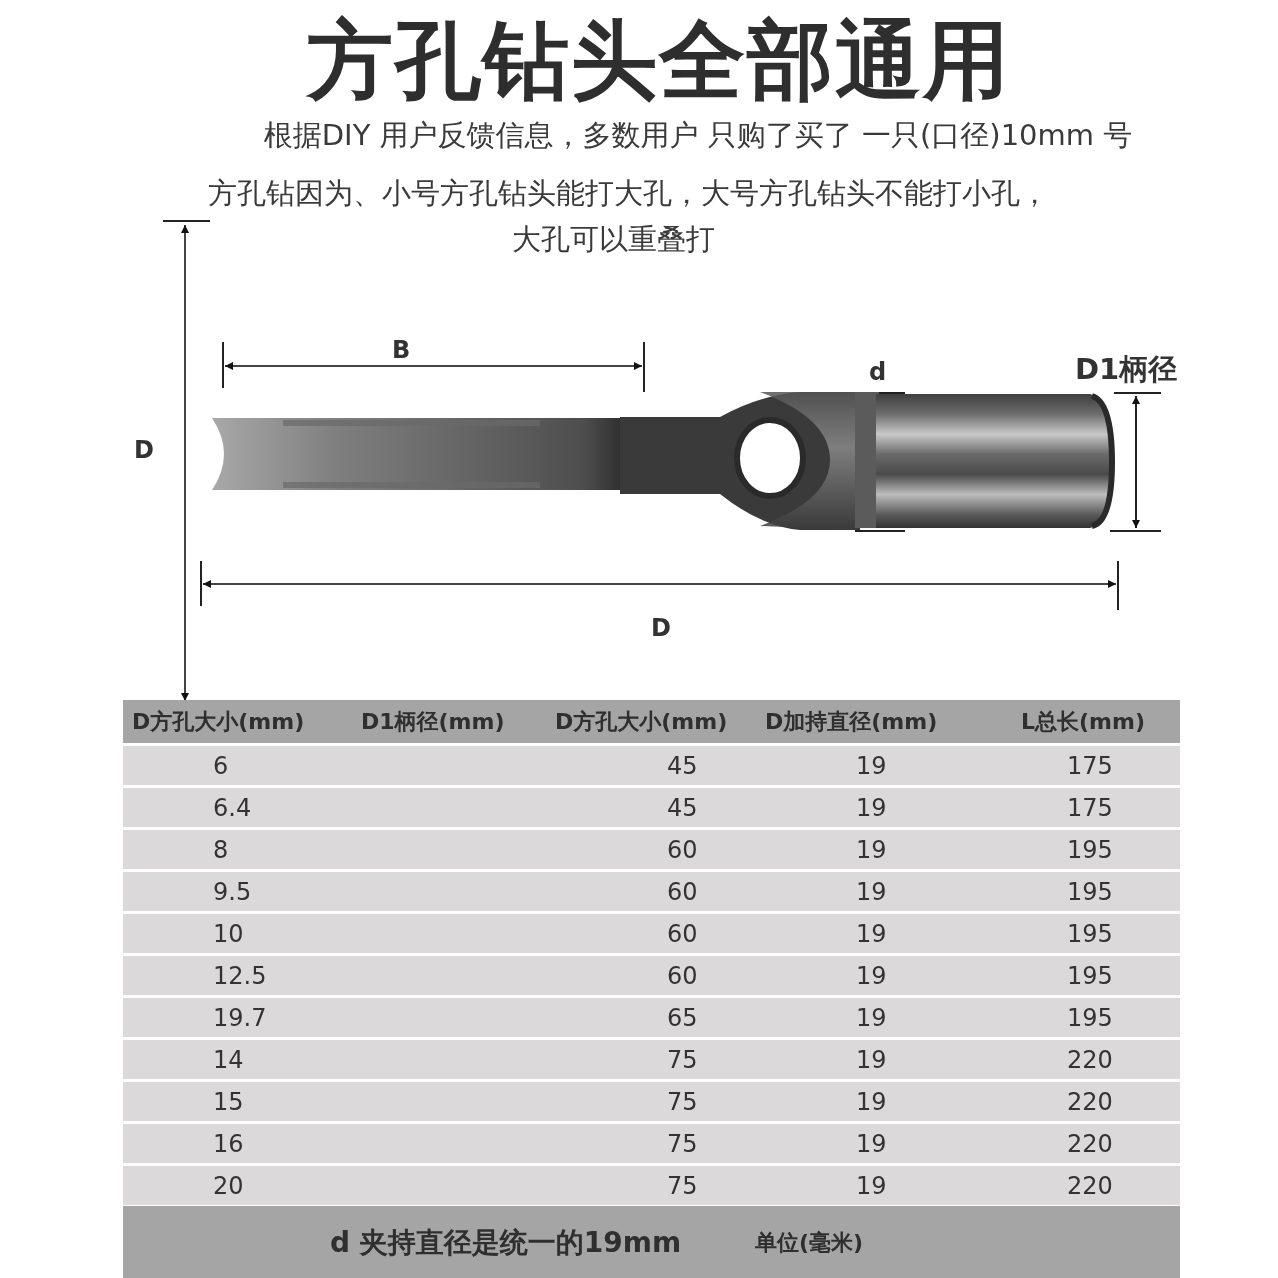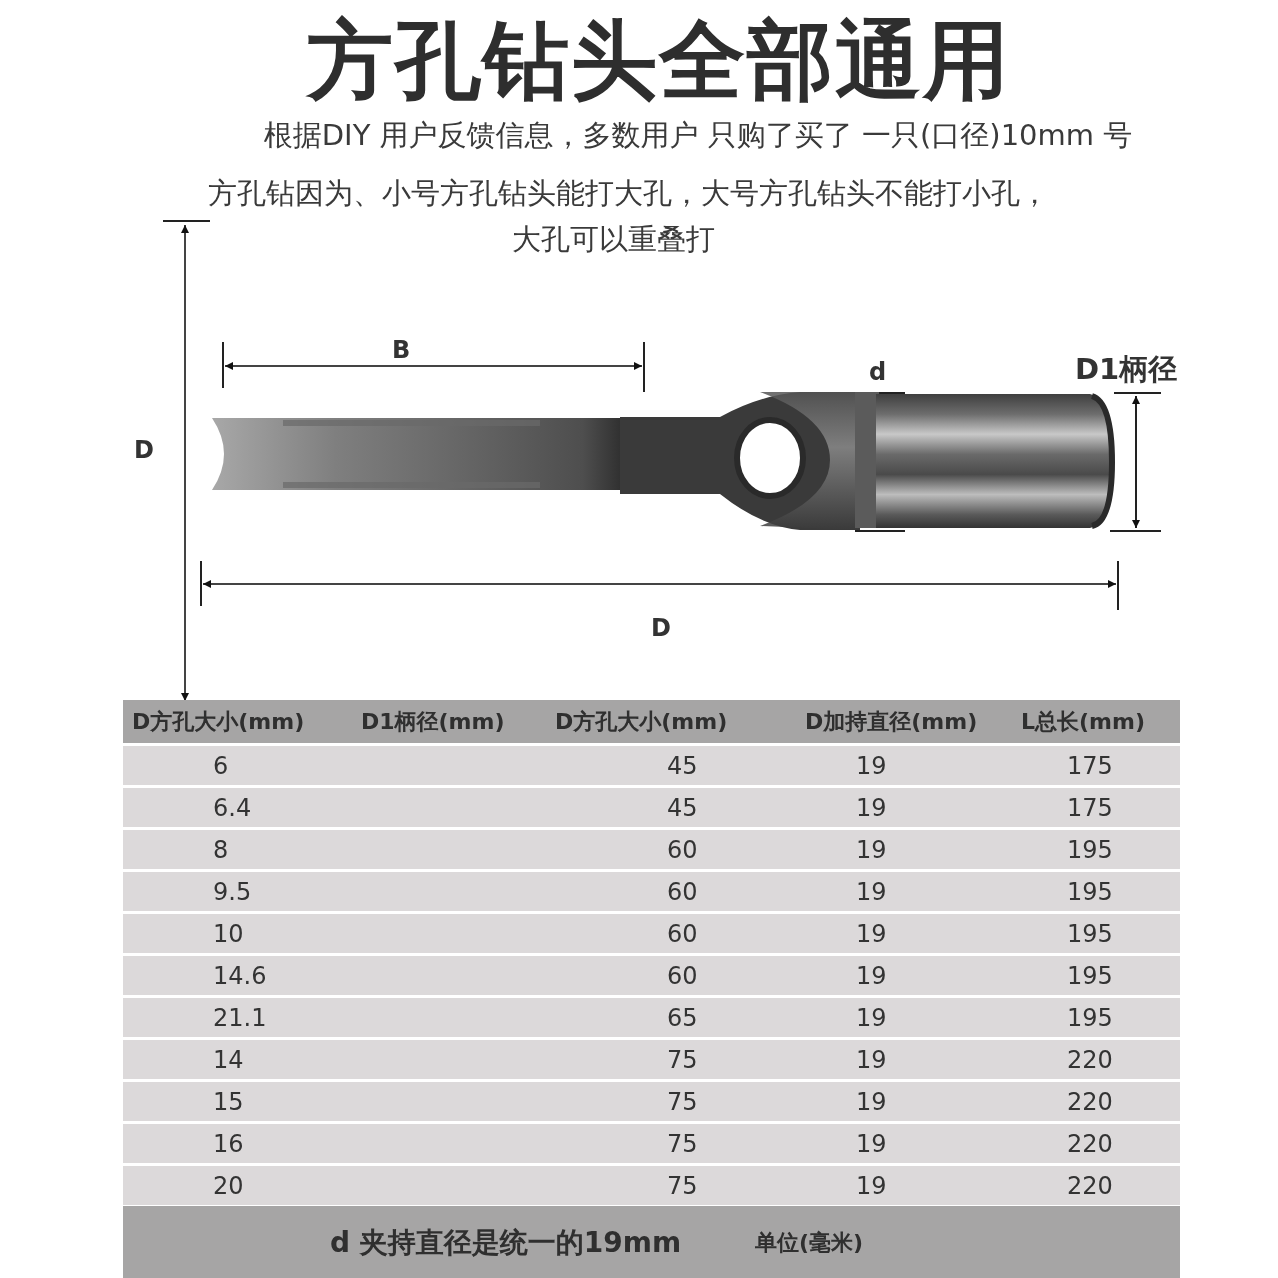--- a/index.html
+++ b/index.html
@@ -132,21 +132,21 @@
 <div class="dim-label" style="left:869px; top:358px;">d</div>
 <div class="dim-label" style="left:1075px; top:350px; font-size:29px;">D1柄径</div>
 <div class="dim-label" style="left:134px; top:436px;">D</div>
 <div class="dim-label" style="left:651px; top:614px;">D</div>
 
 <div class="table">
   <div class="thead" style="position:relative;">
     <span style="left:9px;">D方孔大小(mm)</span>
     <span style="left:238px;">D1柄径(mm)</span>
     <span style="left:432px;">D方孔大小(mm)</span>
-    <span style="left:642px;margin-left:40px;">D加持直径(mm)</span>
+    <span style="left:642px;">D加持直径(mm)</span>
     <span style="left:898px;">L总长(mm)</span>
   </div>
 
   <div class="row">
     <span class="c1">6</span>
     <span class="c3">45</span>
     <span class="c4">19</span>
     <span class="c5">175</span>
   </div>
   <div class="row">
@@ -167,27 +167,27 @@
     <span class="c4">19</span>
     <span class="c5">195</span>
   </div>
   <div class="row">
     <span class="c1">10</span>
     <span class="c3">60</span>
     <span class="c4">19</span>
     <span class="c5">195</span>
   </div>
   <div class="row">
-    <span class="c1">14.6</span>
-    <span class="c3">60</span>
-    <span class="c4">19</span>
-    <span class="c5">195</span>
-  </div>
-  <div class="row">
-    <span class="c1">21.1</span>
+    <span class="c1">12.5</span>
+    <span class="c3">60</span>
+    <span class="c4">19</span>
+    <span class="c5">195</span>
+  </div>
+  <div class="row">
+    <span class="c1">19.7</span>
     <span class="c3">65</span>
     <span class="c4">19</span>
     <span class="c5">195</span>
   </div>
   <div class="row">
     <span class="c1">14</span>
     <span class="c3">75</span>
     <span class="c4">19</span>
     <span class="c5">220</span>
   </div>

